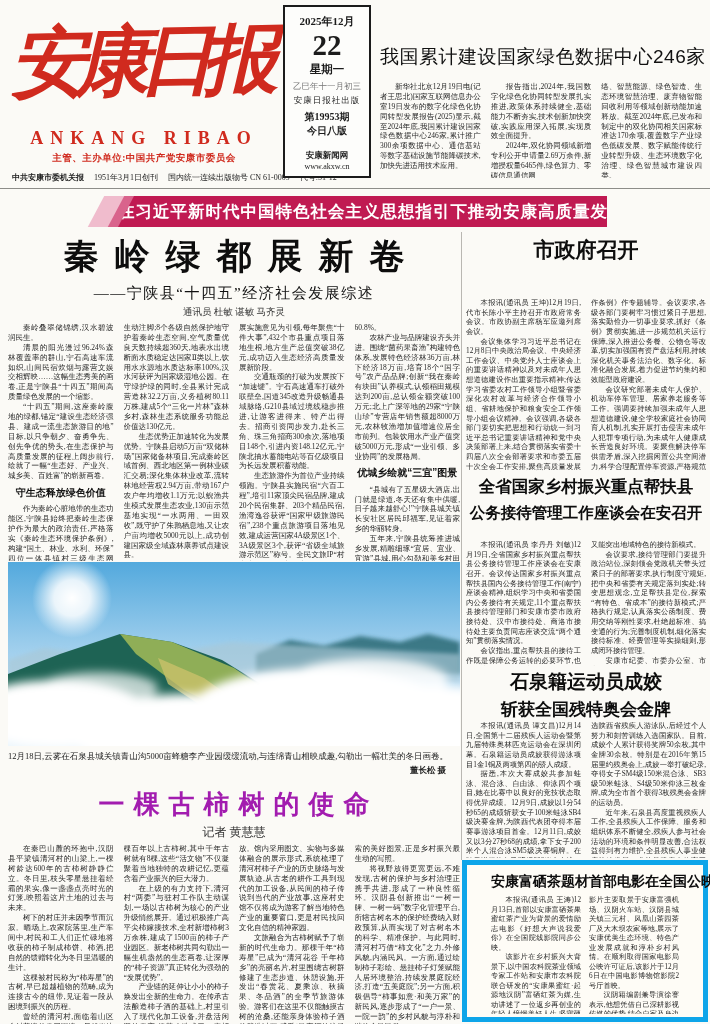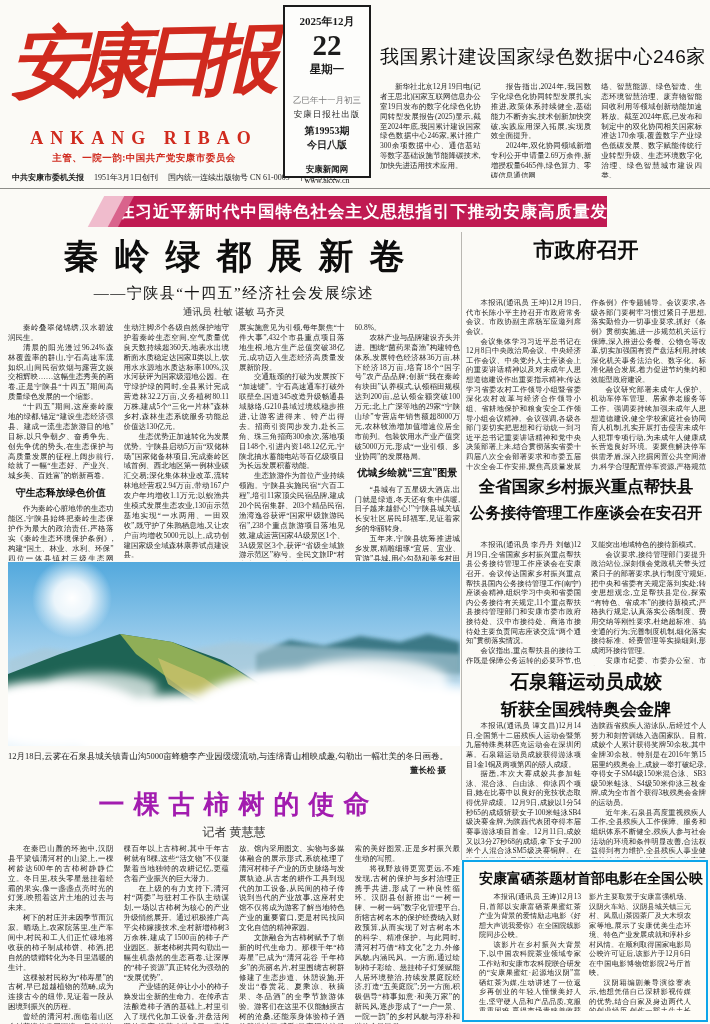--- a/index.html
+++ b/index.html
@@ -28,21 +28,21 @@
     font-size:8px; color:#222; white-space:nowrap;
   }
   .mh-info span { margin-right:8px; }
   .mh-info .b { font-weight:bold; }
   .datebox {
     position:absolute; left:283px; top:5px; width:88px; height:173px;
     border:2px solid #1b1b1b; background:#fdfdfb; text-align:center; padding-top:7px;
   }
   .db-ym   { font-size:11px; font-weight:bold; }
   .db-day  { font-size:29px; font-weight:bold; line-height:1.15; }
-  .db-week { font-size:11.5px; font-weight:bold; margin-bottom:18px; }
+  .db-week { font-size:11.5px; font-weight:bold; margin-bottom:4px; }
   .db-lunar{ font-size:8.5px; color:#777; margin-bottom:2px; }
   .db-pub  { font-size:8.5px; letter-spacing:1px; margin-bottom:3px; }
   .db-issue{ font-size:10px; font-weight:bold; }
   .db-pages{ font-size:10px; font-weight:bold; margin-bottom:12px; }
   .db-site { font-size:8.5px; }
   .db-site .nm { font-weight:bold; }
   .db-site .url{ font-size:8px; }
   
   .topstory { position:absolute; left:380px; top:44px; width:322px; }
   .topstory h2 {
@@ -111,36 +111,36 @@
   .rb-b { top:540px; height:126px; }
   .rt-c { top:669px; font-family:"Liberation Serif",serif; }
   .rt-c .l1 { font-size:19px; } .rt-c .l2 { font-size:17px; margin-top:3px; }
   .rt-c .l1, .rt-c .l2 { font-family:"Liberation Serif","DejaVu Serif",serif; font-weight:900; }
   .rb-c { top:721px; height:137px; }
   .r-art .col { font-size:7.3px; }
   .rb-a .col { height:174px; } .rb-b .col { height:126px; } .rb-c .col { height:137px; }
   
   .redbox {
     position:absolute; left:462px; top:860px; width:246px; height:162px;
-    border:2px solid #0ea5e9; background:#fefcf6; padding:5px 15px;
+    border:5px solid #0ea5e9; background:#fefcf6; padding:5px 24px;
   }
   .redbox h3 {
     text-align:center; font-family:"Liberation Sans","DejaVu Sans",sans-serif;
     font-size:14px; font-weight:900; margin:3px 0 5px; white-space:nowrap; color:#0d0d0d;
   }
   .redbox .col { font-size:7.2px; height:118px;font-family:Liberation Serif, serif; }
 </style>
 </head>
 <body>
 
 <div class="page">
 
   <div class="cal">安康日报</div>
   <div class="latin">ANKANG RIBAO</div>
-  <div class="org">主管、一院一韵:中国共产党安康市委员会</div>
+  <div class="org">主管、主办单位:中国共产党安康市委员会</div>
   <div class="mh-info">
     <span class="b">中共安康市委机关报</span>
     <span>1951年3月1日创刊</span>
     <span>国内统一连续出版物号 CN 61-0009</span>
     <span>代号:51-12</span>
   </div>
 
   <div class="datebox">
     <div class="db-ym">2025年12月</div>
     <div class="db-day">22</div>

